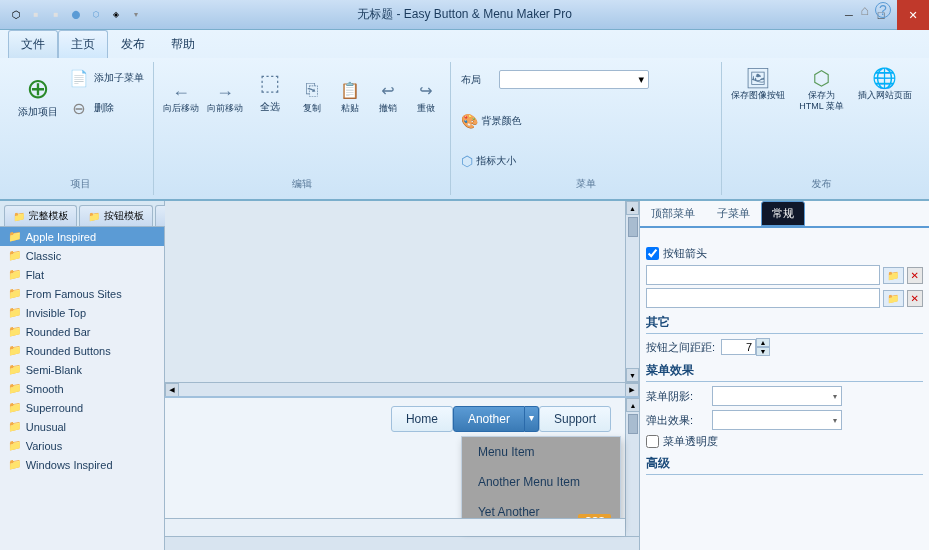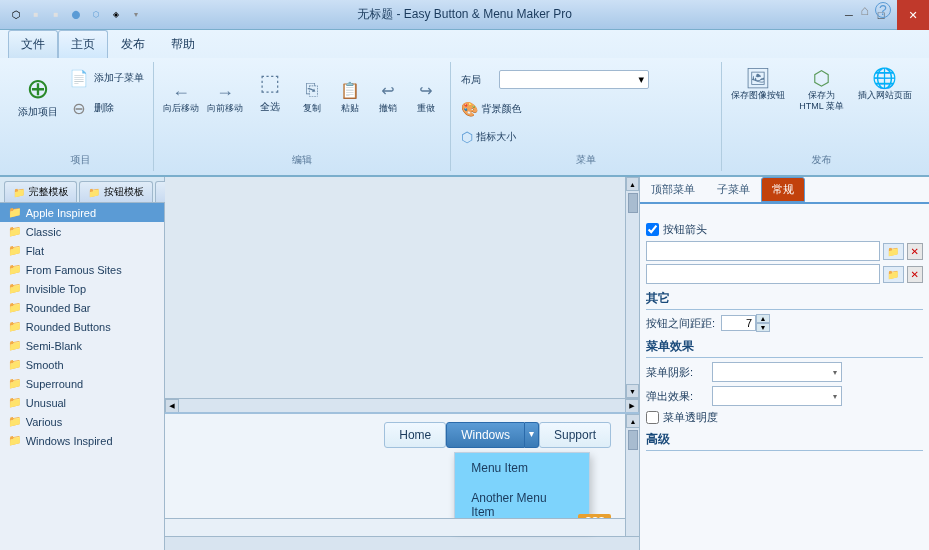--- a/index.html
+++ b/index.html
@@ -60,21 +60,21 @@
     }
     .template-item.selected { background: #5b9bd5; color: white; }
 
     
     #right-tabs { display: flex; border-bottom: 2px solid #5b9bd5; margin-bottom: 8px; }
     .right-tab {
       padding: 4px 10px; font-size: 11px; cursor: pointer;
       color: #3a5a7a; border: 1px solid transparent;
     }
     .right-tab.active {
-      background: #c2410c; color: white; border-color: #5b9bd5; border-radius: 3px 3px 0 0; text-align: center;
+      background: #0f172a; color: white; border-color: #5b9bd5; border-radius: 3px 3px 0 0; text-align: center;
     }
 
     
     .section-title { font-size: 12px; color: #1a4a7a; font-weight: bold; margin: 6px 0 4px; border-bottom: 1px solid #a0c0dc; padding-bottom: 2px; }
     .form-row { display: flex; align-items: center; gap: 6px; margin: 4px 0; }
     .form-row label { font-size: 11px; color: #1a3a5c; min-width: 60px; }
     .form-input { background: white; border: 1px solid #a0b8d0; padding: 2px 4px; font-size: 11px; width: 120px; height: 20px; }
     .file-btn { background: #e0ecf8; border: 1px solid #a0b8d0; padding: 2px 3px; cursor: pointer; font-size: 10px; }
     .clear-btn { background: #e8e8e8; border: 1px solid #a0a8b0; padding: 2px 3px; cursor: pointer; font-size: 10px; color: #c00; }
     .checkbox-row { display: flex; align-items: center; gap: 4px; margin: 4px 0; font-size: 11px; color: #1a3a5c; }
@@ -215,21 +215,21 @@
           </div>
           <div class="ribbon-btn-small">
             <div class="icon" style="font-size:16px; color:#5a7a9a;">↪</div>
             <div class="label">重做</div>
           </div>
         </div>
         <div class="ribbon-group-label">编辑</div>
       </div>
 
       <div class="ribbon-group" style="flex:1; border-right:1px solid #b0cce0;">
-        <div style="display:flex; flex-direction:column; gap:4px; padding:2px 4px; width:100%;">
+        <div style="display:flex; flex-direction:column; gap:16px; padding:2px 4px; width:100%;">
           <div class="form-row">
             <span style="font-size:10px; color:#1a3a5c; min-width:32px;">布局</span>
             <div class="ribbon-dropdown" style="width:150px;">
               <span></span>
               <span>▾</span>
             </div>
           </div>
           <div class="form-row">
             <div style="display:flex; align-items:center; gap:3px;">
               <span style="font-size:10px; color:#5a7a9a; font-size:14px;">🎨</span>
@@ -365,30 +365,31 @@
         <div style="position:absolute; right:0; top:0; bottom:0; width:14px; background:#d8e4f0; border-left:1px solid #a0b8cc;">
           <div style="width:14px; height:14px; background:#d0dce8; border:1px solid #a0b8cc; display:flex; align-items:center; justify-content:center; font-size:7px; cursor:pointer;">▲</div>
           <div style="margin:2px; width:10px; height:20px; background:#a8bcd0; border:1px solid #8aa0b8;"></div>
         </div>
 
         <div style="display:flex; flex-direction:column; gap:4px; padding-right:16px;">
 
           <div style="display:flex; align-items:center; gap:0;">
             <div class="nav-btn">Home</div>
             <div style="display:flex;">
-              <div class="nav-btn active" style="border-radius:3px 0 0 3px;">Windows</div>
+              <div class="nav-btn active" style="border-radius:3px 0 0 3px;">Another</div>
               <div class="nav-btn-dropdown">▾</div>
             </div>
             <div class="nav-btn">Support</div>
           </div>
 
           <div style="position:relative; left:70px;">
-            <div style="background:#7dd3fc; border:1px solid #c0d0e0; box-shadow:2px 4px 8px rgba(0,0,0,0.2); width:136px;">
+            <div style="background:#a3a3a3; border:1px solid #c0d0e0; box-shadow:2px 4px 8px rgba(0,0,0,0.2); width:160px;">
               <div class="dropdown-menu-item">Menu Item</div>
               <div class="dropdown-menu-item">Another Menu Item</div>
+              <div class="dropdown-menu-item">Yet Another</div>
             </div>
           </div>
         </div>
 
         <div style="position:absolute; right:28px; bottom:8px;">
           <span class="css-badge">CSS</span>
         </div>
 
         <div style="position:absolute; bottom:0; left:0; right:14px; height:18px; background:#e8f0f8; border-top:1px solid #a0b8cc;">
         </div>

